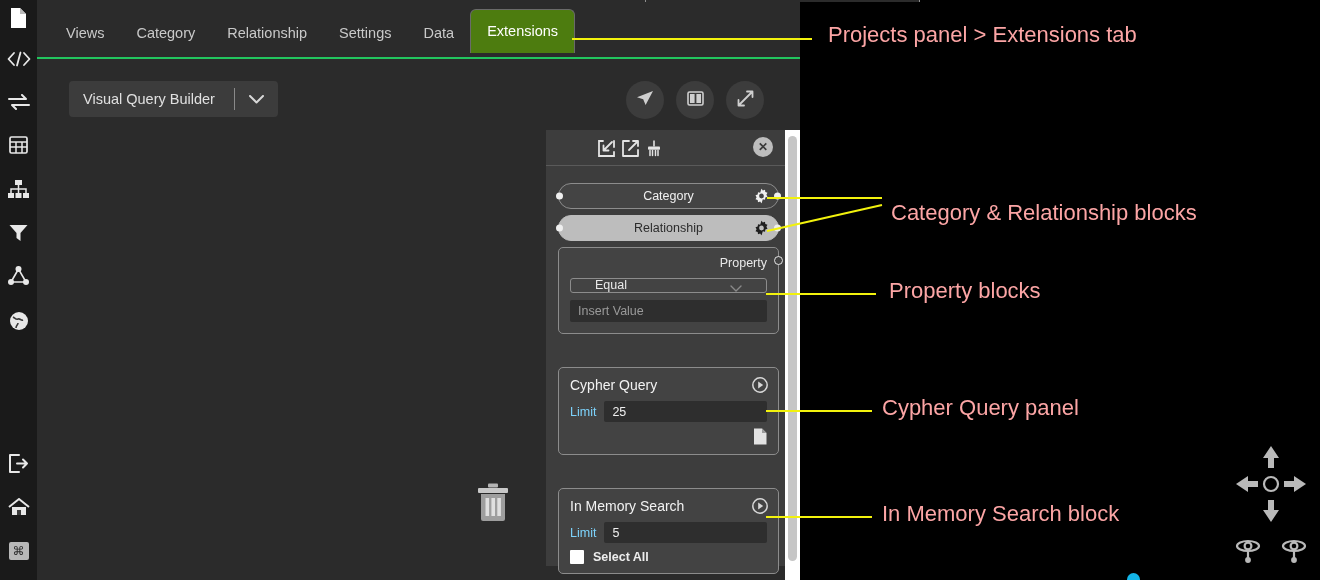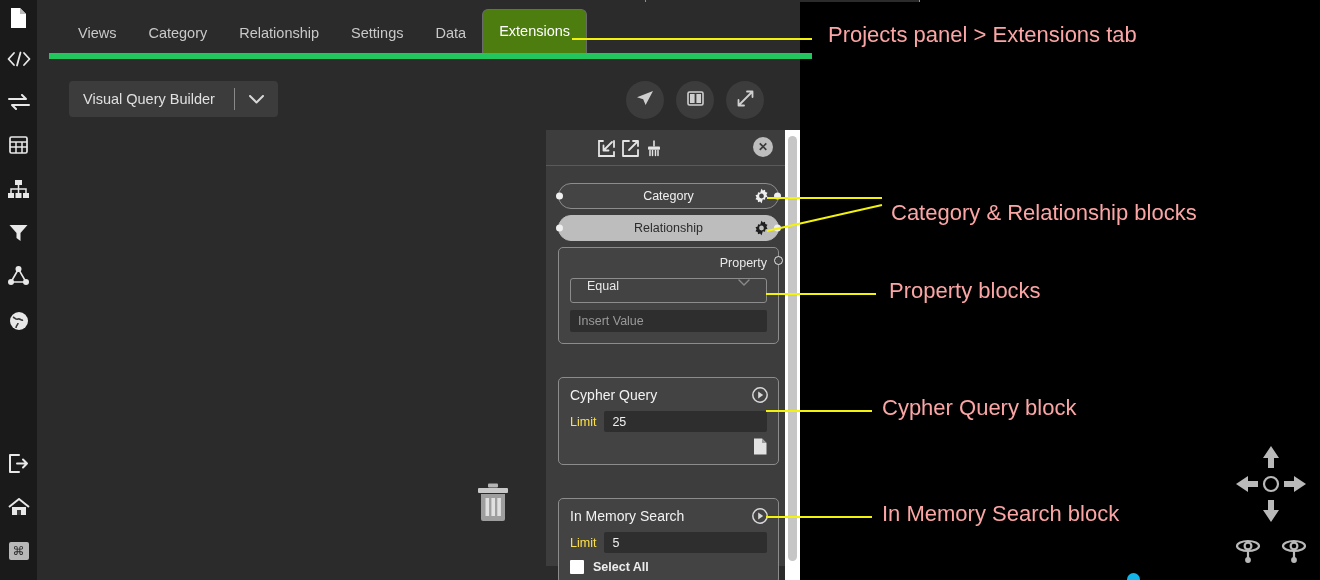--- a/index.html
+++ b/index.html
@@ -34,22 +34,22 @@
     background: #2b2b2b;
   }
   .ghost-top {
     position: absolute; left: 608px; top: -14px; width: 275px; height: 16px;
     border: 1px solid #8f8f8f; border-radius: 6px 6px 0 0; border-bottom: none;
     background: #2b2b2b;
   }
 
   
   .tabbar {
-    position: absolute; left: 12px; top: 0; width: 763px; height: 59px;
-    border-bottom: 6px solid #22c55e;
+    position: absolute; left: 0; top: 0; width: 763px; height: 59px;
+    border-bottom: 2px solid #22c55e;
   }
   .tabs { display: flex; align-items: flex-end; height: 52px; padding-left: 13px; }
   .tab {
     padding: 0 16px; height: 38px; line-height: 38px;
     font-size: 14.5px; color: #c9c9c9; white-space: nowrap;
     cursor: pointer;
   }
   .tab.active {
     color: #ffffff; background: #4d7c0f;
     border: 1px solid #6a6a6a; border-bottom: none;
@@ -133,44 +133,44 @@
     position: relative; border: 1px solid #8c8c8c; border-radius: 5px;
     background: #434343; padding: 8px 11px 11px 11px; margin-top: 6px;
   }
   .prop-title { text-align: right; font-size: 12.5px; color: #e8e8e8; margin-bottom: 8px; }
   .prop-ring {
     position: absolute; right: -5px; top: 8px;
     width: 9px; height: 9px; border-radius: 50%;
     border: 1.5px solid #e6e6e6; background: #434343;
   }
   .sel {
-    height: 25px; border: 1px solid #8c8c8c; border-radius: 3px;
-    display: flex; align-items: flex-start; background: #434343;
-    font-size: 12.5px; color: #e9e9e9; padding: 0 16px; margin-bottom: 7px;
+    height: 15px; border: 1px solid #8c8c8c; border-radius: 3px;
+    display: flex; align-items: flex-end; background: #434343;
+    font-size: 12.5px; color: #e9e9e9; padding: 0 24px; margin-bottom: 7px;
     cursor: pointer;
   }
   .sel span.v { flex: 1; }
   .sel span.c { color: #8a8a8a; display: flex; }
   .txtin {
     height: 22px; background: #2e2e2e; border-radius: 2px;
     display: flex; align-items: center; padding: 0 8px;
     font-size: 12.5px; color: #9a9a9a; cursor: text;
   }
 
   .qblock {
     position: relative; border: 1px solid #8c8c8c; border-radius: 5px;
     background: #434343; padding: 9px 11px 9px 11px; margin-top: 33px;
   }
   .qblock-title { font-size: 14px; color: #f2f2f2; margin-bottom: 8px; }
   .qblock-play {
     position: absolute; right: 10px; top: 9px; color: #d8d8d8; display: flex;
     cursor: pointer;
   }
   .limit-row { display: flex; align-items: center; gap: 8px; }
-  .limit-lab { font-size: 12.5px; color: #fde047; }
+  .limit-lab { font-size: 12.5px; color: #7dd3fc; }
   .limit-in {
     flex: 1; height: 21px; background: #2e2e2e; border-radius: 2px;
     display: flex; align-items: center; padding: 0 8px;
     font-size: 12.5px; color: #efefef; cursor: text;
   }
   .doc-ico { display: flex; justify-content: flex-end; margin-top: 6px; color: #cfcfcf; cursor: pointer; }
   .chk-row { display: flex; align-items: center; gap: 9px; margin-top: 7px; font-weight: bold; }
   .chk { width: 14px; height: 14px; background: #ffffff; border-radius: 1px; cursor: pointer; }
   .chk-lab { font-size: 12.5px; color: #ededed; }
 
@@ -458,21 +458,21 @@
       <line x1="767" y1="231" x2="882" y2="205"></line>
       <line x1="766" y1="294" x2="876" y2="294"></line>
       <line x1="766" y1="411" x2="872" y2="411"></line>
       <line x1="766" y1="517" x2="872" y2="517"></line>
     </g>
   </svg>
 
   <div class="anno" style="left:828px; top:22px;">Projects panel &gt; Extensions tab</div>
   <div class="anno" style="left:891px; top:200px;">Category &amp; Relationship blocks</div>
   <div class="anno" style="left:889px; top:278px;">Property blocks</div>
-  <div class="anno" style="left:882px; top:395px;">Cypher Query block</div>
+  <div class="anno" style="left:882px; top:395px;">Cypher Query panel</div>
   <div class="anno" style="left:882px; top:501px;">In Memory Search block</div>
 
   <div class="navpad">
     <svg width="82" height="130" viewBox="0 0 82 130">
       <g fill="#b9b9b9">
         <path d="M41 6 33 18h5v10h6V18h5z"></path>
         <path d="M41 82 33 70h5V60h6v10h5z"></path>
         <path d="M6 44 18 36v5h10v6H18v5z"></path>
         <path d="M76 44 64 36v5H54v6h10v5z"></path>
         <circle cx="41" cy="44" r="7" fill="none" stroke="#b9b9b9" stroke-width="2.2"></circle>

